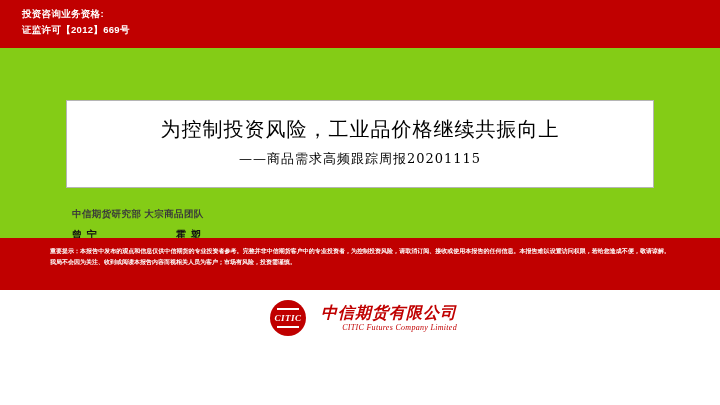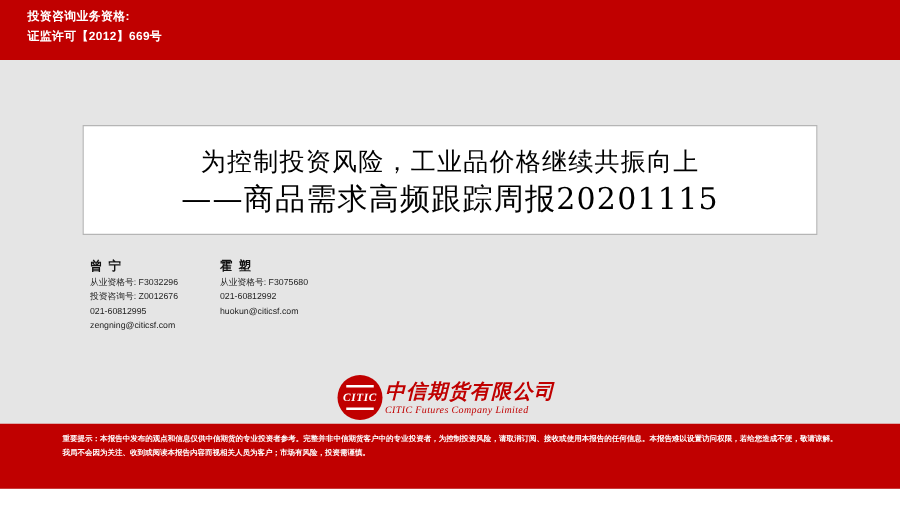--- a/index.html
+++ b/index.html
@@ -9,22 +9,22 @@
   body {
     width: 720px;
     height: 405px;
     background: #ffffff;
     font-family: "Liberation Sans", sans-serif;
     overflow: hidden;
   }
   .slide {
     position: relative;
     width: 720px;
-    height: 391px;
-    background: #e5e5e5;
+    height: 290px;
+    background: #84cc16;
     box-sizing: border-box;
   }
   
   .top-band {
     position: absolute;
     left: 0; top: 0;
     width: 720px;
     height: 48px;
     background: #c00000;
   }
@@ -57,21 +57,21 @@
   .title-line1 {
     font-family: "DejaVu Serif", "Liberation Serif", serif;
     font-size: 20px;
     color: #000000;
     letter-spacing: 1px;
     line-height: 30px;
     white-space: nowrap;
   }
   .title-line2 {
     font-family: "DejaVu Serif", "Liberation Serif", serif;
-    font-size: 24px;
+    font-size: 13px;
     color: #000000;
     letter-spacing: 1px;
     line-height: 30px;
     white-space: nowrap;
   }
   
   .team {
     position: absolute;
     left: 72px;
     top: 208px;
@@ -140,22 +140,23 @@
   .logo-mark .bar {
     position: absolute;
     left: 7px;
     right: 7px;
     height: 2px;
     background: #ffffff;
   }
   .logo-mark .bar.top { top: 8px; }
   .logo-mark .bar.bottom { bottom: 8px; }
   .logo-text {
-    margin-left: 2px;
+    margin-left: 15px;
     line-height: 1.15;
+    text-align: right;
   }
   .logo-cn {
     font-family: "DejaVu Serif", "Liberation Serif", serif;
     font-size: 16px;
     color: #c00000;
     font-weight: bold;
     letter-spacing: 1px;
   }
   .logo-en {
     font-family: "Liberation Serif", serif;
@@ -194,20 +195,21 @@
     <div class="qualification">投资咨询业务资格:
 证监许可【2012】669号</div>
   </div>
 
   <div class="title-box">
     <div class="title-line1">为控制投资风险，工业品价格继续共振向上</div>
     <div class="title-line2">——商品需求高频跟踪周报20201115</div>
   </div>
 
   <div class="team">
+    <div class="team-name">中信期货研究部 大宗商品团队</div>
     <div class="contacts">
       <div class="col">
         <div class="person-name">曾 宁</div>
         <div>从业资格号: F3032296</div>
         <div>投资咨询号: Z0012676</div>
         <div>021-60812995</div>
         <div>zengning@citicsf.com</div>
       </div>
       <div class="col wide">
         <div class="person-name">霍 塑</div>

